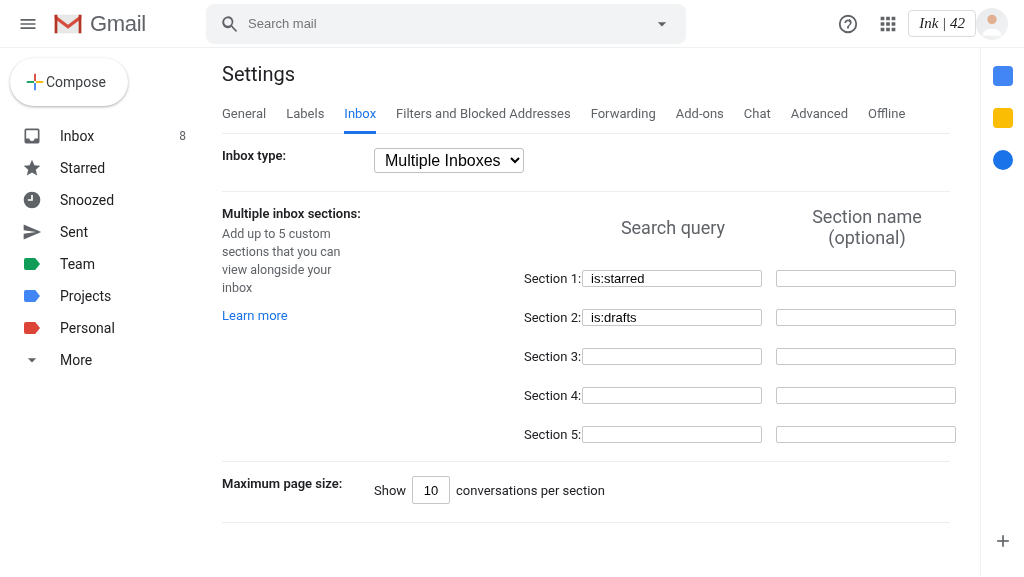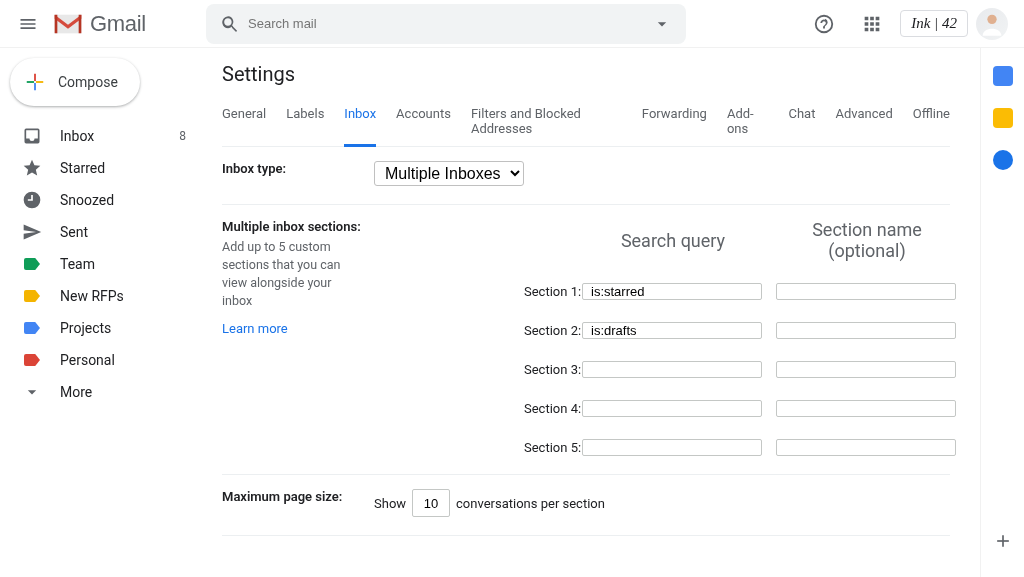--- a/index.html
+++ b/index.html
@@ -12,30 +12,30 @@
   .logo-wrap { display:flex; align-items:center; margin-left: 4px; width: 150px; }
   .logo { width:32px; height:24px; display:flex; align-items:center; }
   .logo-text { color:#5f6368; font-size:22px; margin-left:6px; font-family: 'Product Sans', Arial, sans-serif; letter-spacing:-0.3px; }
   .search-bar { flex: 0 0 480px; height: 40px; background:#f1f3f4; border-radius: 8px; display:flex; align-items:center; padding: 0 6px; margin-left: 4px; }
   .search-icon-btn { width:36px; height:36px; display:flex; align-items:center; justify-content:center; }
   .search-icon-btn svg { width:20px; height:20px; fill:#5f6368; }
   .search-input { flex:1; border:none; background:transparent; outline:none; font-size:13px; color:#5f6368; }
   .search-dd { width:36px; height:36px; display:flex; align-items:center; justify-content:center; }
   .search-dd svg { width:20px; height:20px; fill:#5f6368; }
   .header-spacer { flex:1; }
-  .header-right { display:flex; align-items:center; gap:8px; }
+  .header-right { display:flex; align-items:center; }
   .icon-btn { width:40px; height:40px; display:flex; align-items:center; justify-content:center; border-radius:50%; cursor:pointer; }
   .icon-btn svg { width:22px; height:22px; fill:#5f6368; }
   .brand-box { border:1px solid #dadce0; border-radius:4px; padding: 4px 10px; font-family: cursive; font-style:italic; font-size:15px; }
   .avatar { width:32px; height:32px; border-radius:50%; background: linear-gradient(135deg,#e8eaed,#f1f3f4); display:flex; align-items:center; justify-content:center; overflow:hidden; }
 
   
   .body { display:flex; height: calc(577px - 48px); }
   .sidebar { width: 202px; padding-top: 10px; flex-shrink:0; }
-  .compose-btn { margin: 0 0 14px 10px; height: 48px; border-radius: 24px; box-shadow: 0 1px 3px rgba(60,64,67,.3), 0 1px 2px rgba(60,64,67,.15); display:inline-flex; align-items:center; padding: 0 22px 0 14px; gap:12px; background:#fff; cursor:pointer; font-size:14px; color:#3c4043; }
+  .compose-btn { margin: 0 0 14px 10px; height: 48px; border-radius: 24px; box-shadow: 0 1px 3px rgba(60,64,67,.3), 0 1px 2px rgba(60,64,67,.15); display:inline-flex; align-items:center; padding: 0 22px 0 14px; background:#fff; cursor:pointer; font-size:14px; color:#3c4043; }
   .compose-plus { width:22px; height:22px; }
   .nav-item { height: 32px; display:flex; align-items:center; padding: 0 16px 0 22px; border-top-right-radius:16px; border-bottom-right-radius:16px; cursor:pointer; color:#202124; gap:18px; }
   .nav-item .nav-icon { width:20px; height:20px; display:flex; align-items:center; justify-content:center; }
   .nav-item .nav-label { flex:1; font-size:14px; }
   .nav-item .nav-count { font-size:12px; color:#5f6368; }
   .label-dot { width:14px; height:14px; border-radius:2px; }
 
   .main { flex:1; padding: 14px 30px 0 20px; overflow-y:auto; }
   .page-title { font-size:20px; color:#202124; margin-bottom: 14px; }
   .tabs { display:flex; gap:20px; border-bottom:1px solid #eceff1; font-size:13px; color:#5f6368; padding-bottom:0; }
@@ -165,26 +165,20 @@
           <span class="nav-label">Sent</span>
         </div>
         <div class="nav-item">
           <span class="nav-icon">
             <span class="label-dot" style="background: rgb(15, 157, 88); clip-path: polygon(0px 0px, 70% 0px, 100% 50%, 70% 100%, 0px 100%); width: 16px; height: 12px;"></span>
           </span>
           <span class="nav-label">Team</span>
         </div>
         <div class="nav-item">
           <span class="nav-icon">
-            <span class="label-dot" style="background: rgb(244, 180, 0); clip-path: polygon(0px 0px, 70% 0px, 100% 50%, 70% 100%, 0px 100%); width: 16px; height: 12px;"></span>
-          </span>
-          <span class="nav-label">New RFPs</span>
-        </div>
-        <div class="nav-item">
-          <span class="nav-icon">
             <span class="label-dot" style="background: rgb(66, 133, 244); clip-path: polygon(0px 0px, 70% 0px, 100% 50%, 70% 100%, 0px 100%); width: 16px; height: 12px;"></span>
           </span>
           <span class="nav-label">Projects</span>
         </div>
         <div class="nav-item">
           <span class="nav-icon">
             <span class="label-dot" style="background: rgb(219, 68, 55); clip-path: polygon(0px 0px, 70% 0px, 100% 50%, 70% 100%, 0px 100%); width: 16px; height: 12px;"></span>
           </span>
           <span class="nav-label">Personal</span>
         </div>
@@ -198,21 +192,20 @@
         </div>
       </div>
   </div>
 
   <div class="main">
     <div class="page-title">Settings</div>
     <div class="tabs" id="tabs">
         <div class="tab">General</div>
         <div class="tab">Labels</div>
         <div class="tab active">Inbox</div>
-        <div class="tab">Accounts</div>
         <div class="tab">Filters and Blocked Addresses</div>
         <div class="tab">Forwarding</div>
         <div class="tab">Add-ons</div>
         <div class="tab">Chat</div>
         <div class="tab">Advanced</div>
         <div class="tab">Offline</div>
       </div>
 
     <div class="setting-row">
       <div class="setting-label">Inbox type:</div>

